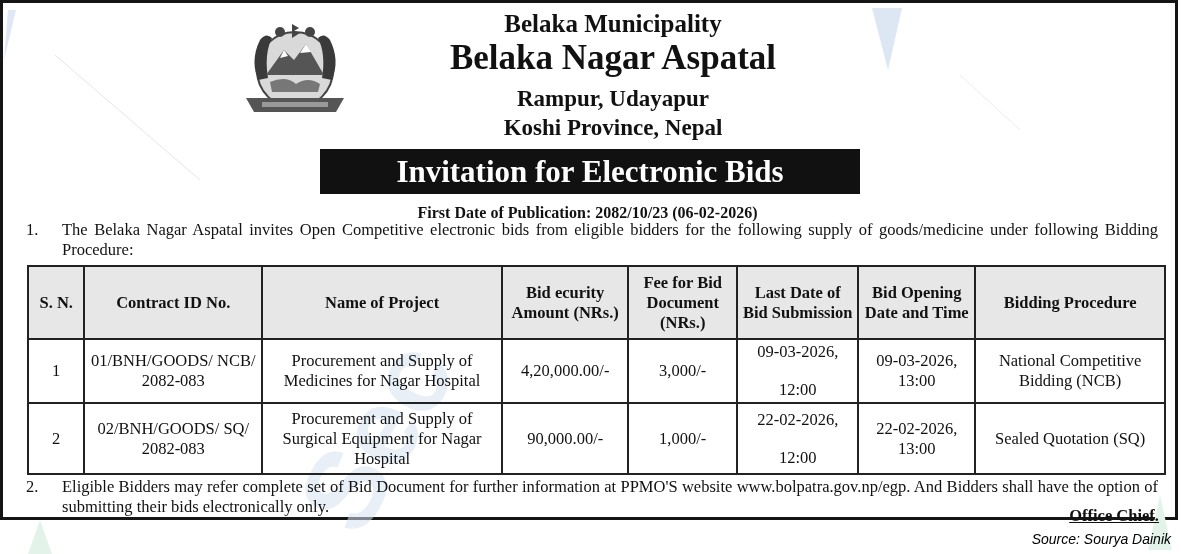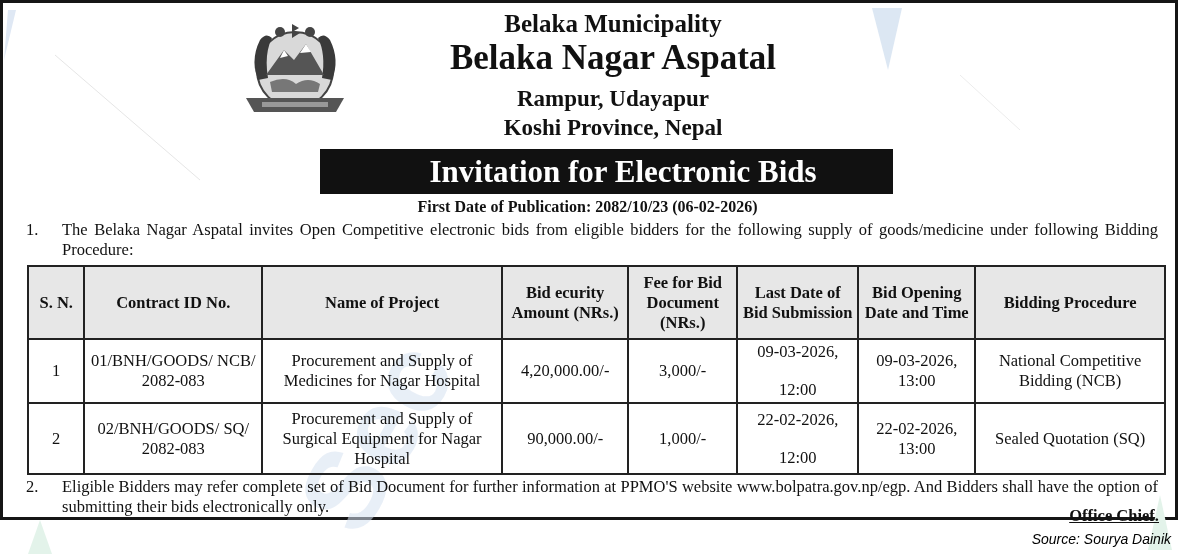--- a/index.html
+++ b/index.html
@@ -8,22 +8,22 @@
   .frame { position: absolute; left: 0; top: 0; width: 1172px; height: 514px;
            border: 3px solid #151515; background: #fff; }
   .emblem { position: absolute; left: 236px; top: 20px; width: 118px; height: 100px; }
   .hdr { position: absolute; left: 403px; width: 420px; text-align: center; font-weight: bold; }
   .h1 { top: 10px; font-size: 25px; }
   .h2 { top: 38px; font-size: 35px; }
   .h3 { top: 86px; font-size: 23px; }
   .h4 { top: 115px; font-size: 23px; }
   .banner { position: absolute; left: 320px; top: 149px; width: 540px; height: 45px;
             background: #111; color: #fff; font-weight: bold; font-size: 31px;
-            text-align: center; line-height: 45px; padding-left: 33px; }
-  .pubdate { position: absolute; left: 0; width: 1175px; top: 198px; text-align: center;
+            text-align: center; line-height: 45px; }
+  .pubdate { position: absolute; left: 0; width: 1175px; top: 204px; text-align: center;
              font-weight: bold; font-size: 16px; }
   .para { position: absolute; left: 26px; width: 1132px; font-size: 16.5px; line-height: 20px; }
   .para .num { position: absolute; left: 0; top: 0; }
   .para .txt { margin-left: 36px; text-align: justify; text-align-last: left; }
   .p1 { top: 220px; }
   .p2 { top: 477px; }
   table.bids { position: absolute; left: 27px; top: 265px; width: 1139px; border-collapse: collapse;
                font-size: 16.5px; }
   table.bids th, table.bids td { border: 2px solid #222; text-align: center; vertical-align: middle;
                padding: 1px 4px; line-height: 20px; }

